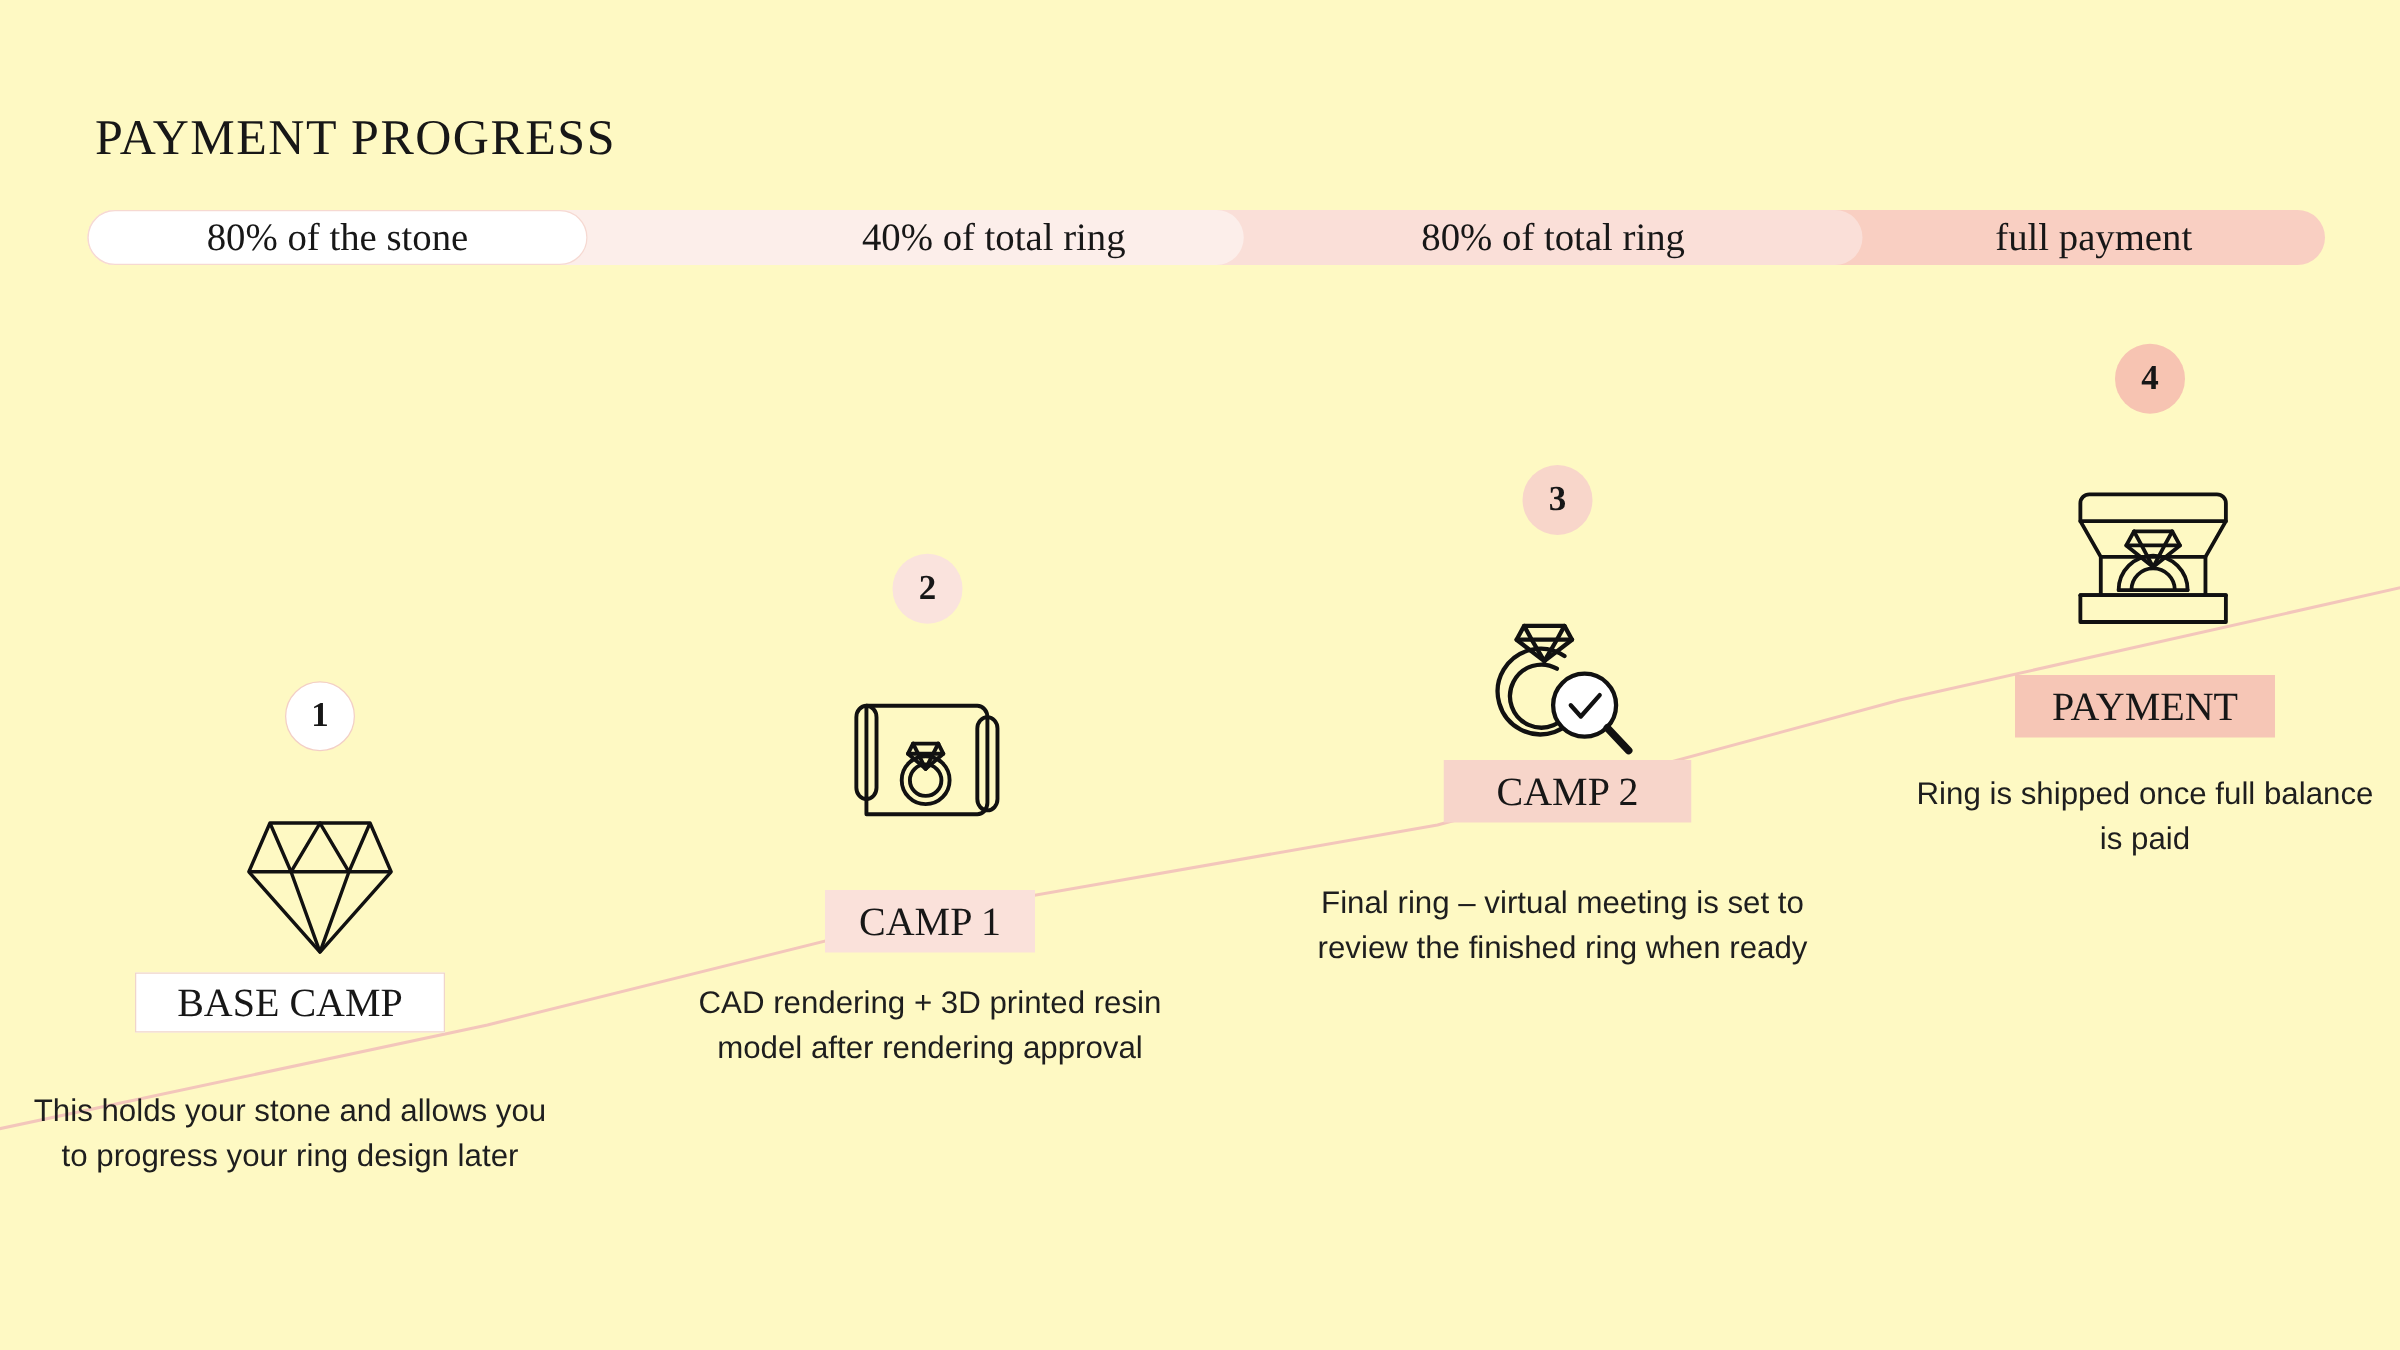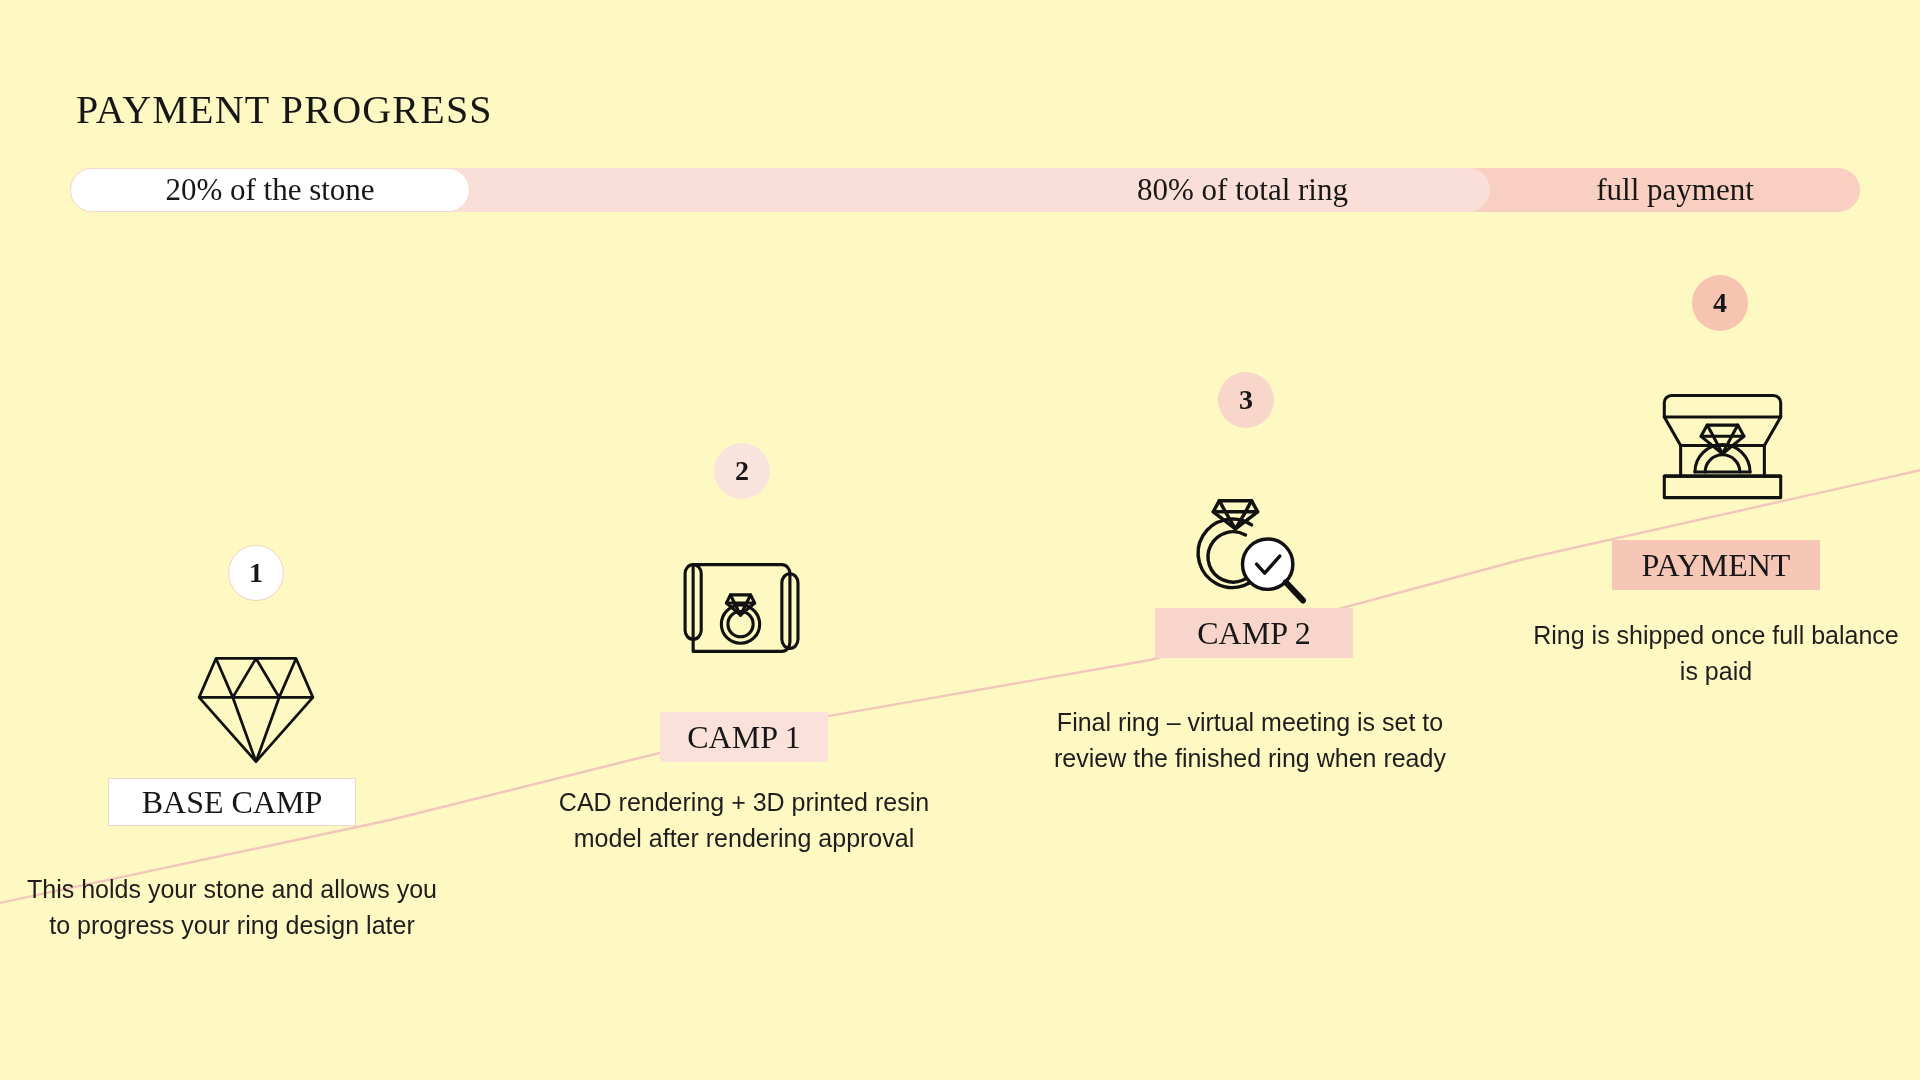--- a/index.html
+++ b/index.html
@@ -83,22 +83,25 @@
 
   <div class="title">PAYMENT PROGRESS</div>
 
   <div class="progress-bar">
     <div class="seg seg-4">
       <span>full payment</span>
     </div>
     <div class="seg seg-3">
       <span>80% of total ring</span>
     </div>
+    <div class="seg seg-2">
+      <span>40% of total ring</span>
+    </div>
     <div class="seg seg-1">
-      <span>20% of the stone</span>
+      <span>80% of the stone</span>
     </div>
   </div>
 
   <svg class="path-line" viewBox="0 0 1920 1080" preserveAspectRatio="none">
     <polyline points="-10,905 390,820 760,728 1150,660 1520,560 1930,468" fill="none" stroke="#f3c6bb" stroke-width="2.4"></polyline>
   </svg>
 
   <div class="stage-col">
     <div class="badge badge-outline" style="left:228px; top:545px;">
       <span>1</span>

